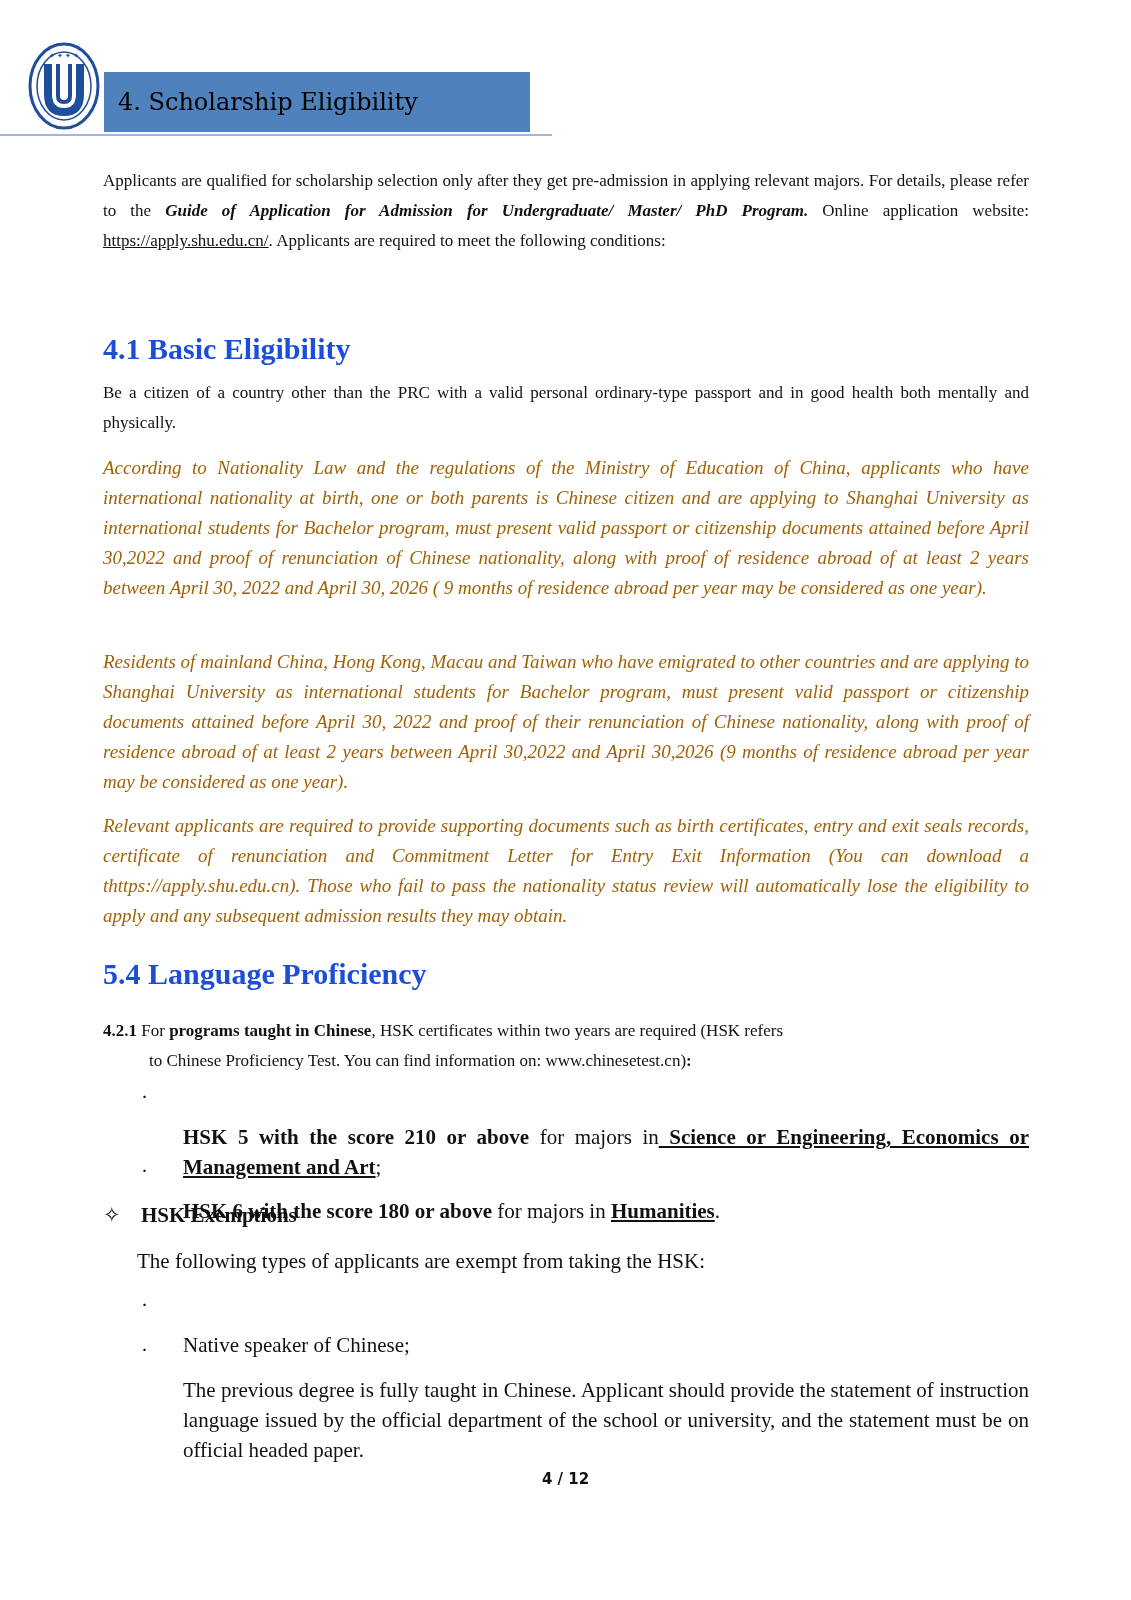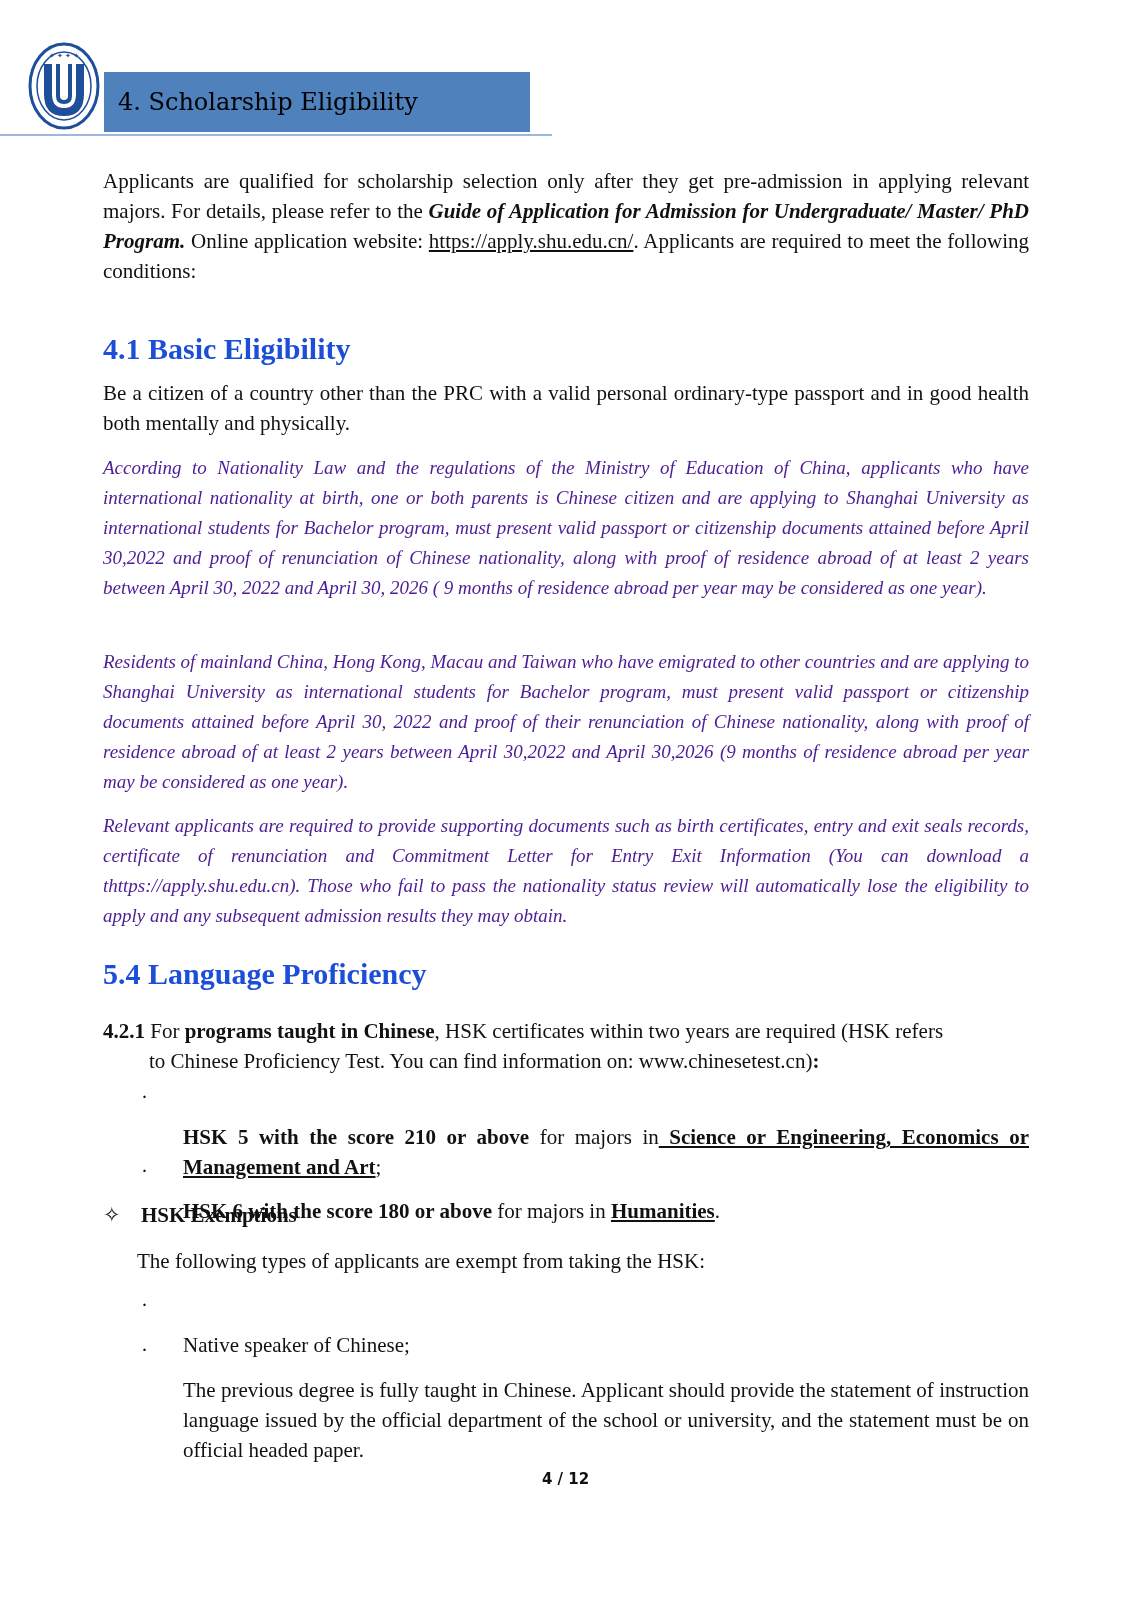--- a/index.html
+++ b/index.html
@@ -9,22 +9,22 @@
   .header { position: absolute; left: 0; top: 40px; width: 560px; height: 100px; }
   .logo { position: absolute; left: 28px; top: 2px; width: 72px; height: 88px; }
   .title-bar { position: absolute; left: 104px; top: 32px; width: 426px; height: 60px;
                background: #4f81bd; }
   .title-text { position: absolute; left: 14px; top: 16px; color: #000000;
                 font-family: "DejaVu Serif", "Liberation Serif", serif; font-size: 24px; }
   .header-rule { position: absolute; left: 0; top: 94px; width: 552px; height: 2px; background: #9db8d9; }
 
   .content { position: absolute; left: 103px; top: 166px; width: 926px; }
   p { margin: 0; }
-  .body { font-size: 21px; line-height: 30px; text-align: justify; }
-  .italic-body { font-size: 19px; font-style: italic; line-height: 30px; text-align: justify; color: #4c1d95; }
+  .body { font-size: 17px; line-height: 30px; text-align: justify; }
+  .italic-body { font-size: 19px; font-style: italic; line-height: 30px; text-align: justify; color: #a16207; }
   .h2 { color: #1d4ed8; font-weight: bold; font-size: 30px; line-height: 36px; }
   .bi { font-weight: bold; font-style: italic; }
   .b { font-weight: bold; }
   .u { text-decoration: underline; }
   .link { text-decoration: underline; color: #111; cursor: pointer; }
 
   .intro { position: absolute; top: 0; left: 0; width: 926px; }
   .h41 { position: absolute; top: 165px; left: 0; }
   .p41 { position: absolute; top: 212px; left: 0; width: 926px; }
   .it1 { position: absolute; top: 287px; left: 0; width: 926px; }

